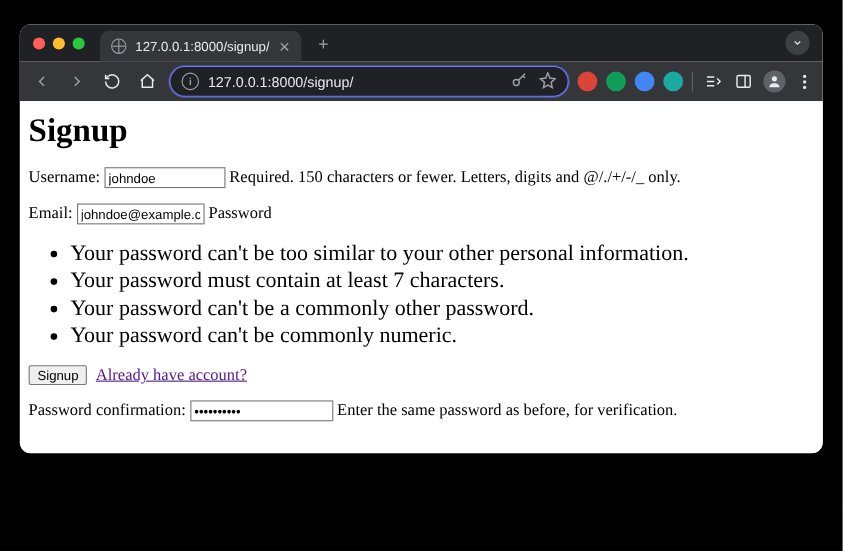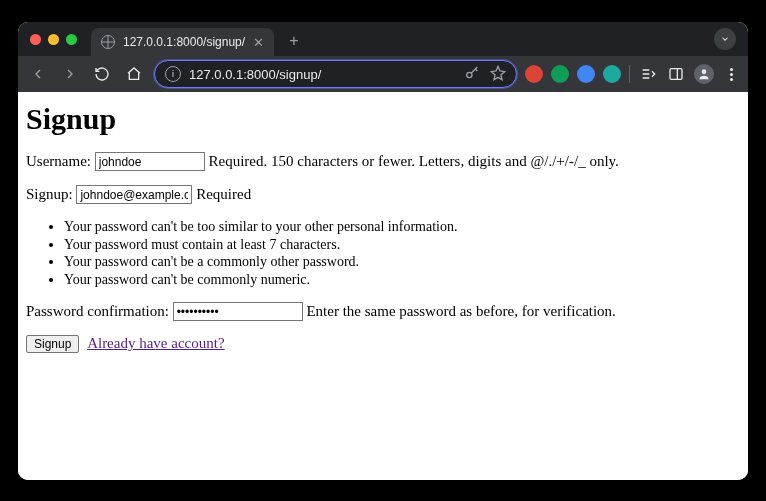--- a/index.html
+++ b/index.html
@@ -11,21 +11,21 @@
       width: 766px;
       height: 501px;
       overflow: hidden;
       position: relative;
     }
     .window {
       position: absolute;
       top: 22px;
       left: 18px;
       width: 730px;
-      height: 458px;
+      height: 390px;
       background: #ffffff;
       border-radius: 10px;
       overflow: hidden;
       box-shadow: 0 10px 40px rgba(0,0,0,0.5);
       display: flex;
       flex-direction: column;
     }
     
     .tabbar {
       height: 34px;
@@ -162,21 +162,21 @@
       padding: 1px 3px;
       border: 1px solid #767676;
       background:#fff;
       height:19px;
     }
     .page input[type=text] { width: 110px; }
     .page input[type=email] { width: 116px; }
     .page input[type=password] { width: 110px; }
     .help { font-size:15px; }
     .page ul { margin: 0 0 14px 0; padding-left: 38px; }
-    .page ul li { font-size:14px; line-height:1.25; }
+    .page ul li { font-size:20px; line-height:1.25; }
     .page button.signup {
       font-family: Arial, sans-serif;
       font-size: 12px;
       padding: 1px 7px;
       border: 1px solid #767676;
       background:#efefef;
       border-radius:2px;
       cursor:pointer;
     }
     .page a.already { color:#551a8b; text-decoration: underline; margin-left:4px; font-size:15px; }
@@ -284,38 +284,38 @@
   <div class="page">
     <h1>Signup</h1>
 
     <p>
       <label>Username:</label>
       <input type="text" value="johndoe" style="">
       <span class="help">Required. 150 characters or fewer. Letters, digits and @/./+/-/_ only.</span>
     </p>
 
     <p>
-      <label>Signup:</label>
+      <label>Email:</label>
       <input type="email" value="johndoe@example.com" style="">
-      <span class="help">Required</span>
+      <span class="help">Password</span>
     </p>
 
 
     <ul>
       <li>Your password can't be too similar to your other personal information.</li>
       <li>Your password must contain at least 7 characters.</li>
       <li>Your password can't be a commonly other password.</li>
       <li>Your password can't be commonly numeric.</li>
     </ul>
 
     <p>
+      <button class="signup">Signup</button>
+      <a href="#" class="already">Already have account?</a>
+    </p>
+
+    <p>
       <label>Password confirmation:</label>
       <input type="password" style="width: 130px;" value="••••••••••">
       <span class="help">Enter the same password as before, for verification.</span>
     </p>
-
-    <p>
-      <button class="signup">Signup</button>
-      <a href="#" class="already">Already have account?</a>
-    </p>
   </div>
 
 </div>
 
 </body></html>

